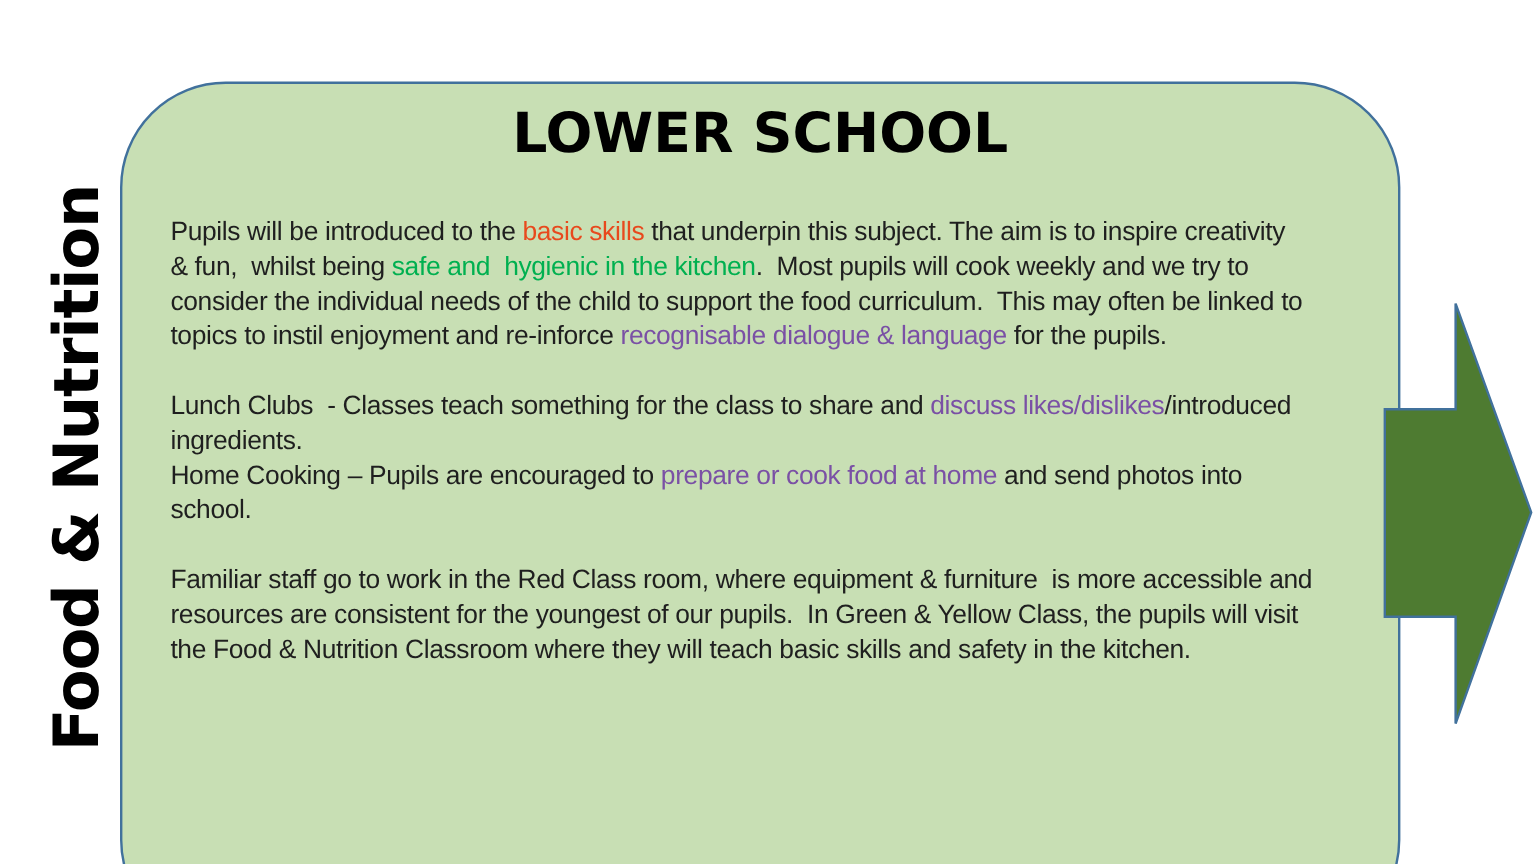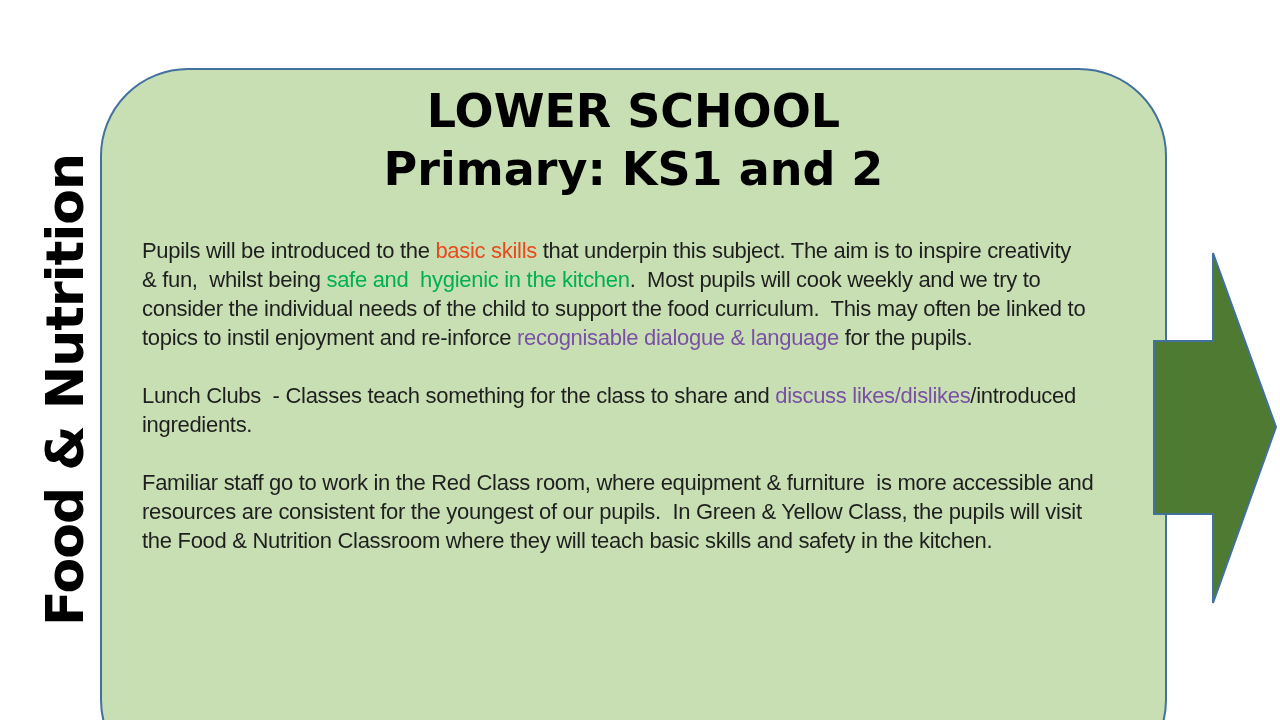--- a/index.html
+++ b/index.html
@@ -59,26 +59,26 @@
 </head>
 <body>
 
 <div class="slide">
 
   <div class="vertical-title">Food &amp; Nutrition</div>
 
   <div class="panel">
     <div class="panel-title">
       <div>LOWER SCHOOL</div>
-      <div>Primary: KS1 and 2</div>
     </div>
     <div class="panel-body">
         <div class="para"><span class="">Pupils will be introduced to the </span><span class="seg-orange">basic skills</span><span class=""> that underpin this subject. The aim is to inspire creativity</span><br><span class="">&amp; fun,  whilst being </span><span class="seg-green">safe and  hygienic in the kitchen</span><span class="">.  Most pupils will cook weekly and we try to</span><br><span class="">consider the individual needs of the child to support the food curriculum.  This may often be linked to</span><br><span class="">topics to instil enjoyment and re-inforce </span><span class="seg-purple">recognisable dialogue &amp; language</span><span class=""> for the pupils.</span></div>
         <div class="spacer"></div>
         <div class="para"><span class="seg-bold">Lunch Clubs</span><span class="">  - Classes teach something for the class to share and </span><span class="seg-purple">discuss likes/dislikes</span><span class="">/introduced</span><br><span class="">ingredients.</span></div>
+        <div class="para"><span class="seg-bold">Home Cooking</span><span class=""> – Pupils are encouraged to </span><span class="seg-purple">prepare or cook food at home</span><span class=""> and send photos into</span><br><span class="">school.</span></div>
         <div class="spacer"></div>
         <div class="para"><span class="">Familiar staff go to work in the Red Class room, where equipment &amp; furniture  is more accessible and</span><br><span class="">resources are consistent for the youngest of our pupils.  In Green &amp; Yellow Class, the pupils will visit</span><br><span class="">the Food &amp; Nutrition Classroom where they will teach basic skills and safety in the kitchen.</span></div>
       </div>
   </div>
 
   <svg class="arrow" viewBox="0 0 130 358" xmlns="http://www.w3.org/2000/svg">
     <polygon points="4,91 63,91 63,3 126,177 63,353 63,264 4,264" fill="var(--arrow-fill)" stroke="var(--arrow-border)" stroke-width="2"></polygon>
   </svg>
 
 </div>

